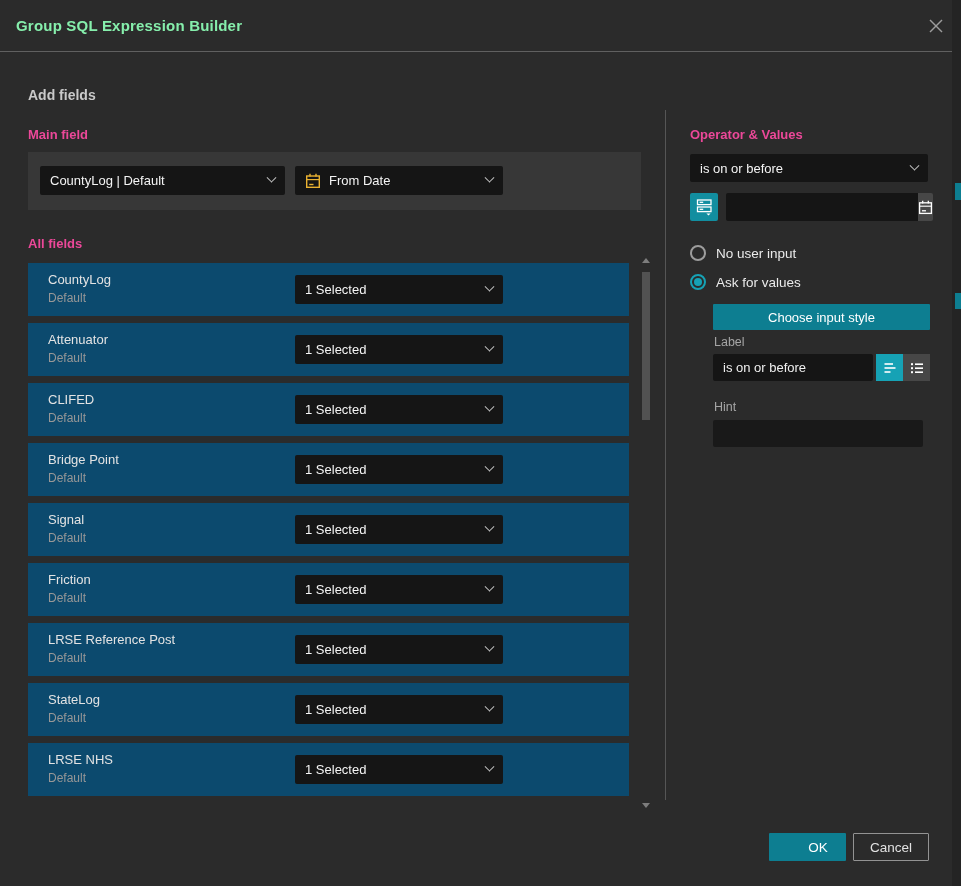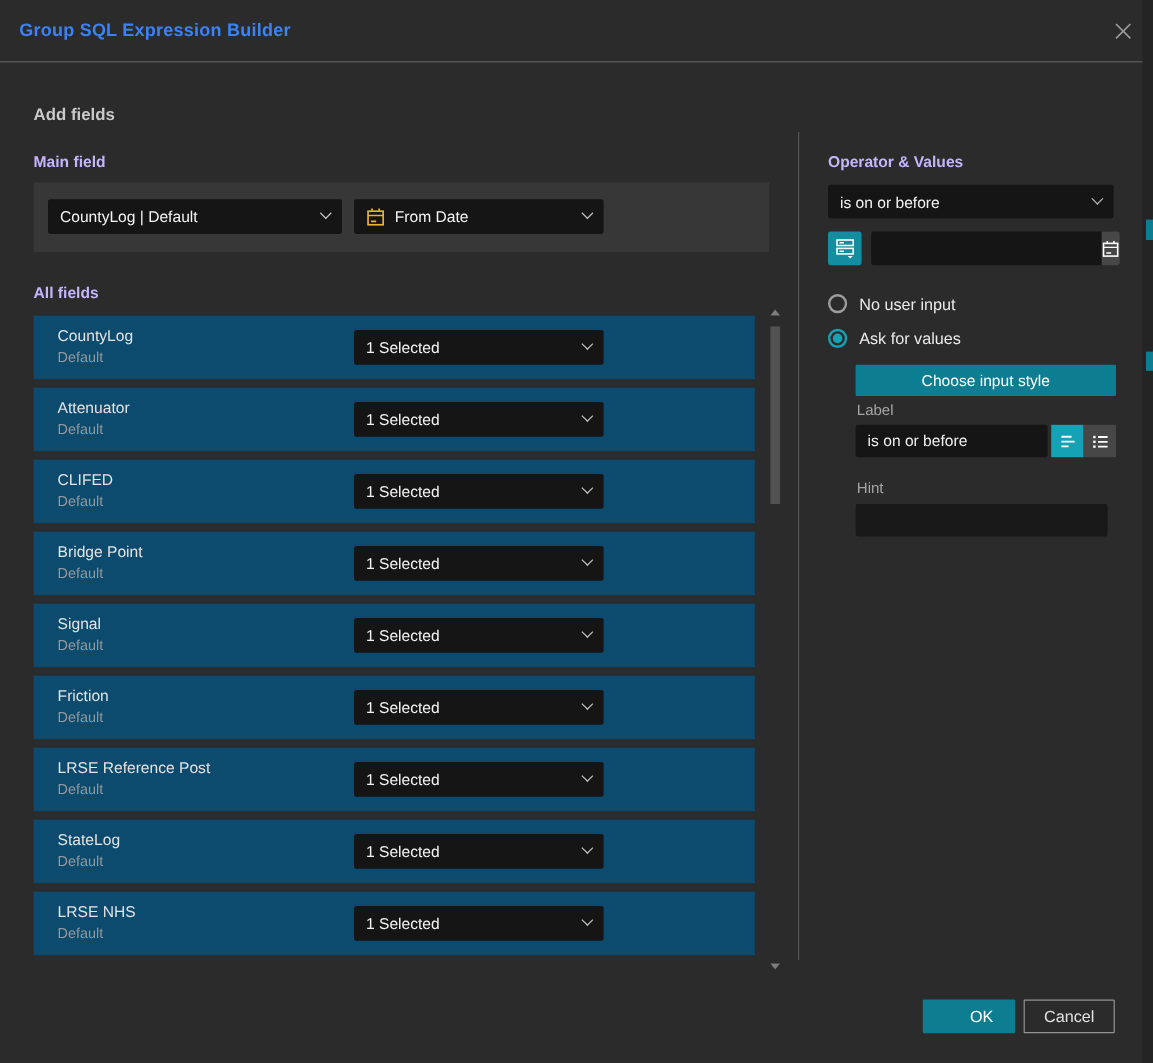--- a/index.html
+++ b/index.html
@@ -8,26 +8,26 @@
     background:#2b2b2b;
     font-family:"Liberation Sans", sans-serif;
     position:relative;
     overflow:hidden;
     color:#e6e6e6;
   }
   .abs { position:absolute; }
 
   
   .titlebar { left:0; top:0; width:961px; height:52px; border-bottom:1px solid #606060; }
-  .title { left:16px; top:0; height:52px; line-height:52px; font-size:15px; font-weight:bold; color:#3b82f6; letter-spacing:.2px; }
+  .title { left:16px; top:0; height:52px; line-height:52px; font-size:15px; font-weight:bold; color:#86efac; letter-spacing:.2px; }
   .close-btn { left:924px; top:14px; width:24px; height:24px; display:flex; align-items:center; justify-content:center; cursor:pointer; }
 
   
   .heading { font-size:13px; font-weight:bold; color:#c9c9c9; }
-  .subheading { font-size:13px; font-weight:bold; color:#c4b5fd; }
+  .subheading { font-size:13px; font-weight:bold; color:#ec4899; }
 
   
   .dropdown {
     background:#151515; border-radius:2px; display:flex; align-items:center;
     padding:0 10px; color:#f4f4f4; font-size:13px; cursor:pointer;
   }
   .chev { width:7px; height:7px; border-right:1.6px solid #c2c2c2; border-bottom:1.6px solid #c2c2c2;
     transform:rotate(45deg) translate(-2px,-2px); margin-left:auto; flex:0 0 auto; }
 
   

